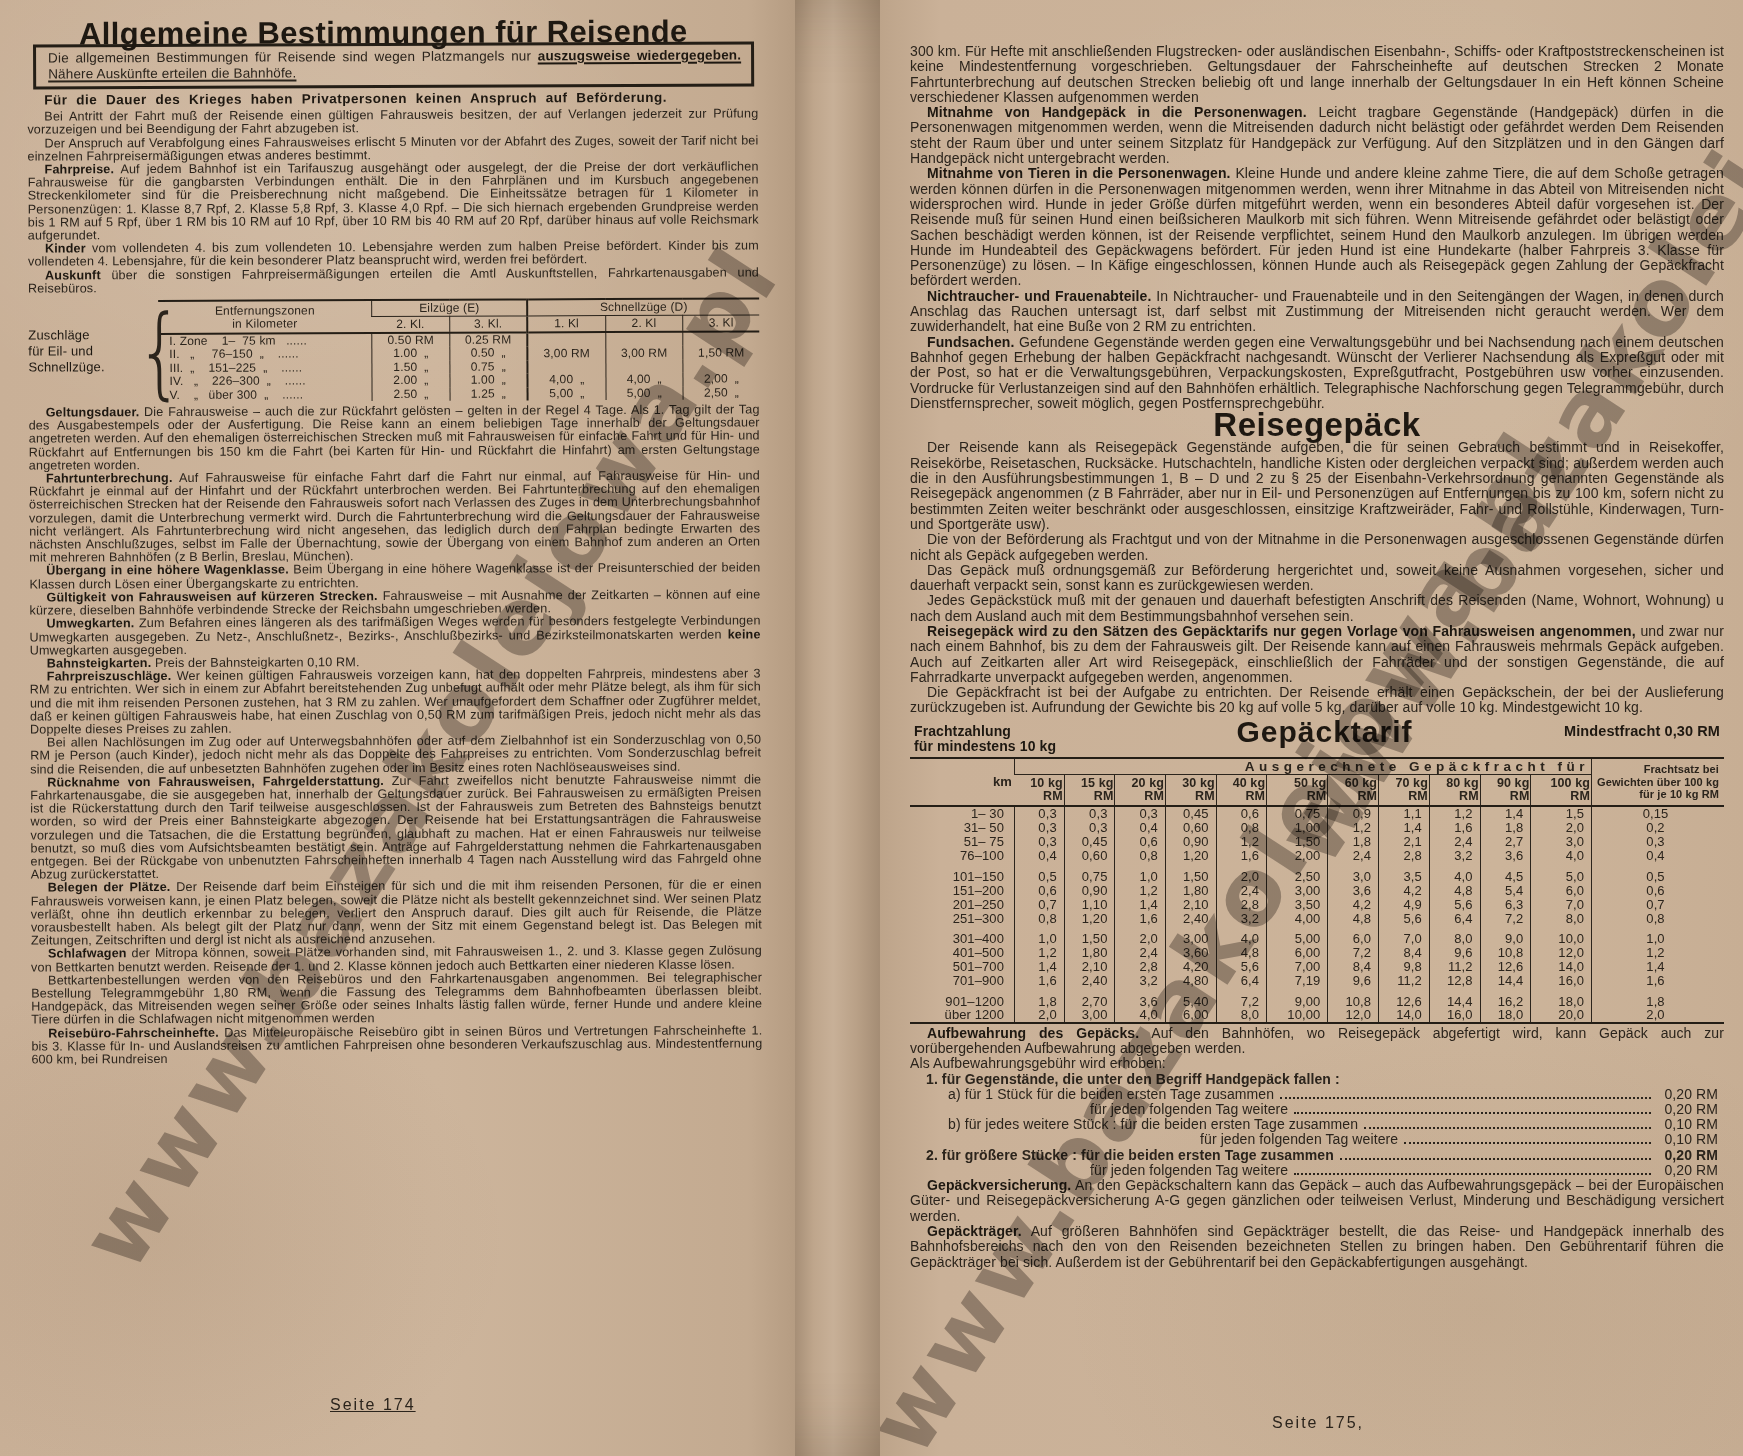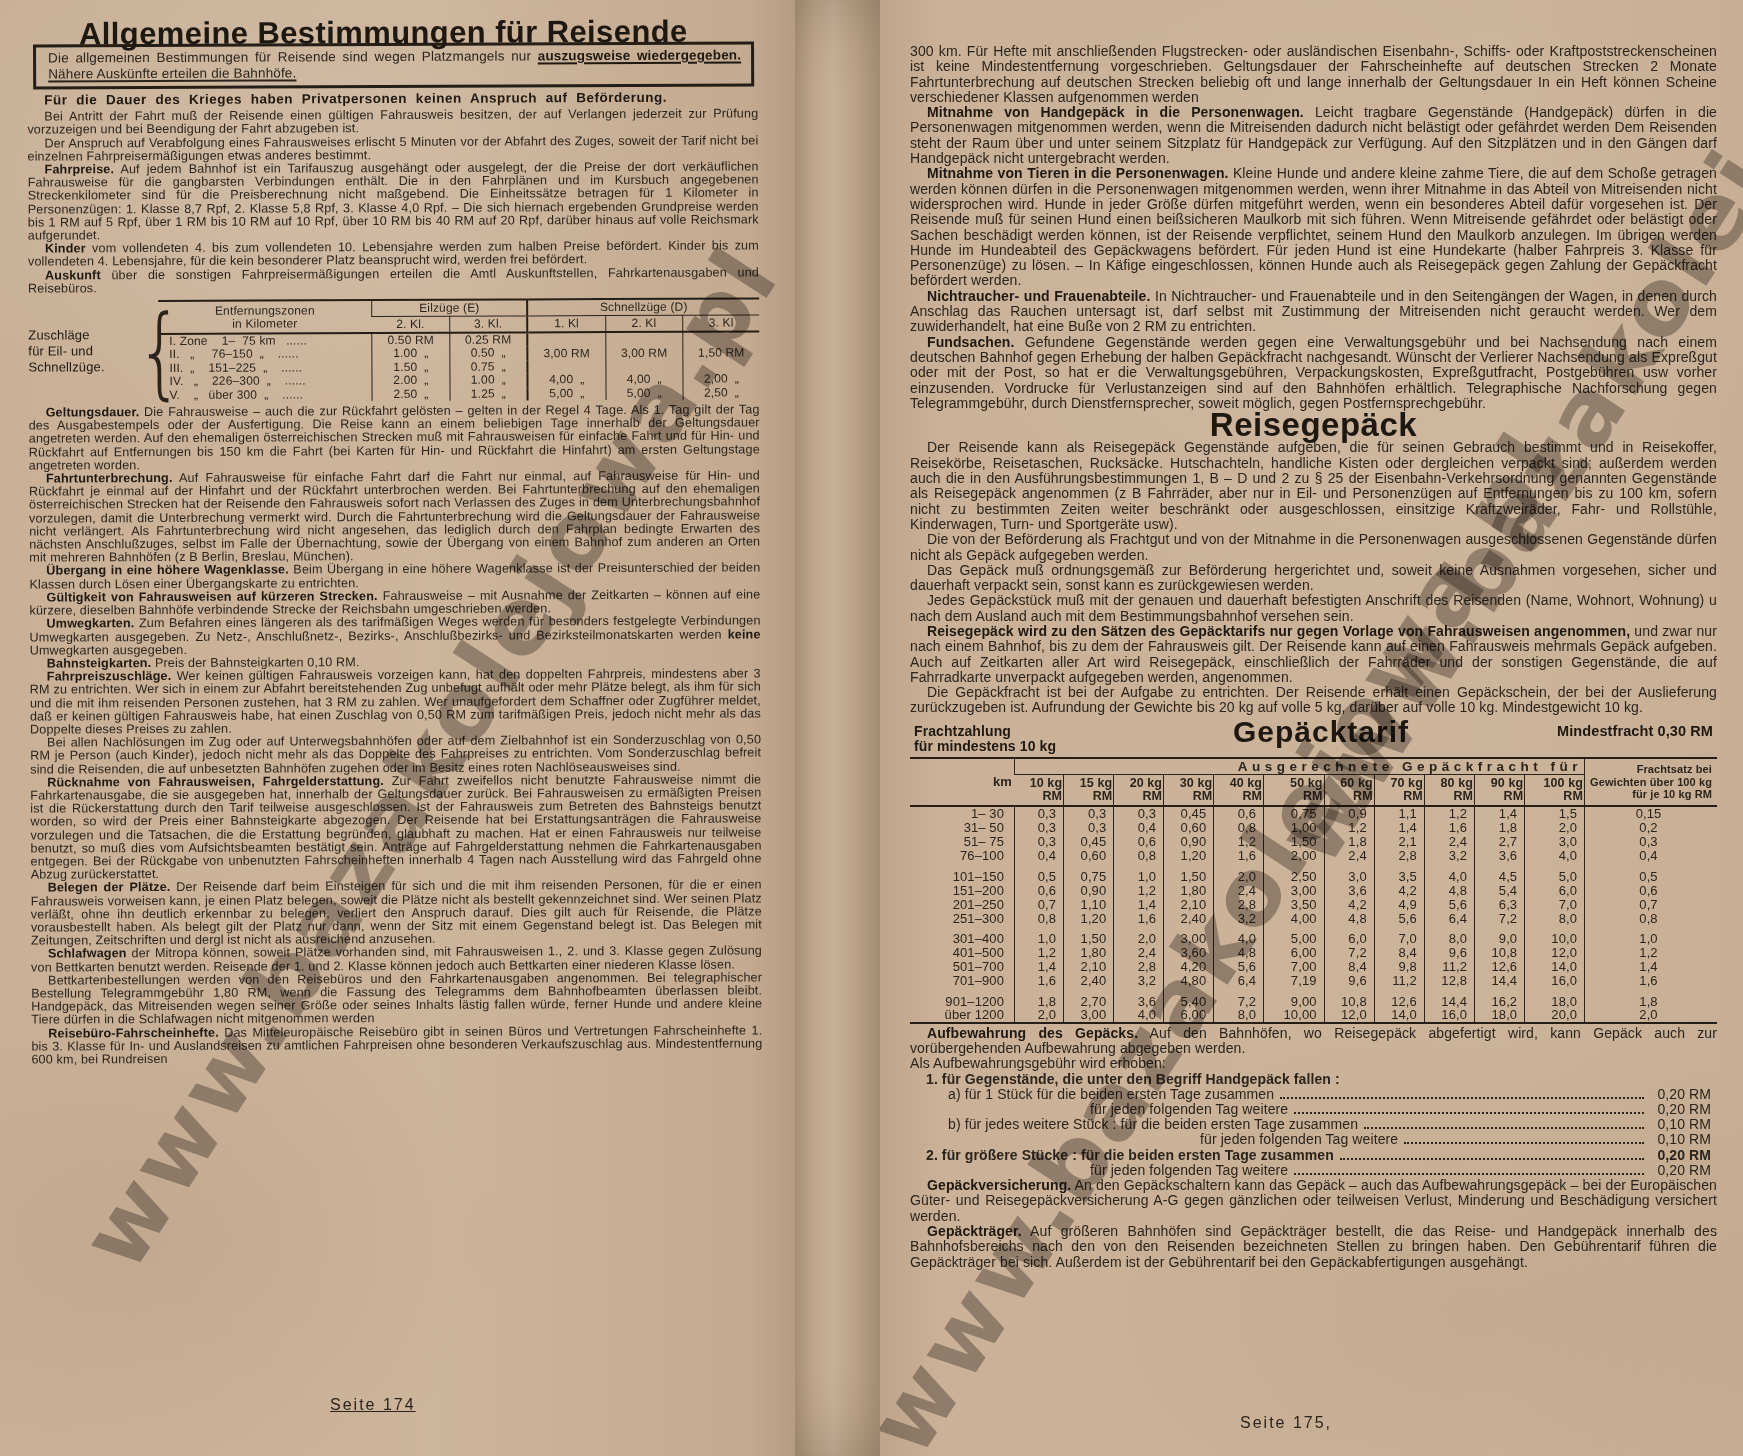--- a/index.html
+++ b/index.html
@@ -23,21 +23,21 @@
       radial-gradient(ellipse 700px 500px at 55% 20%, rgba(255,255,255,.08), transparent 65%),
       radial-gradient(ellipse 600px 420px at 70% 90%, rgba(120,90,60,.10), transparent 70%),
       linear-gradient(90deg,#bda48a,#cab198 7%,#ccb49a 72%,#c7ae94);
   }
   .fold{
     position:absolute;top:0;left:795px;width:85px;height:1456px;
     background:
       linear-gradient(90deg, rgba(90,70,50,.28), rgba(90,70,50,.05) 22%, rgba(255,255,255,.06) 45%, rgba(90,70,50,.10) 72%, rgba(90,70,50,.30));
   }
   .inner-l{position:absolute;top:0;left:0;width:100%;height:100%;padding:26px 34px 0 30px;box-sizing:border-box;transform:rotate(-0.25deg);}
-  .inner-r{position:absolute;top:0;left:0;width:100%;height:100%;padding:44px 26px 0 30px;box-sizing:border-box;}
+  .inner-r{position:absolute;top:0;left:0;width:100%;height:100%;padding:44px 19px 0 30px;box-sizing:border-box;}
 
   
   .title{
     font-size:31px;font-weight:bold;letter-spacing:.4px;margin:0 0 4px 52px;
     color:#1e1811;
   }
   .intro-box{
     border:3px solid #241e16;padding:3px 10px 5px 12px;margin:0 4px 3px 6px;
     font-size:13.5px;line-height:15.5px;
   }
@@ -96,21 +96,21 @@
   .fee-text{white-space:nowrap;}
   .dots{flex:1;border-bottom:2px dotted #2b241c;margin:0 5px 3px 6px;min-width:30px;}
   .amt{width:62px;text-align:right;flex:none;}
   .ind1{padding-left:16px;font-weight:bold;}
   .ind2{padding-left:38px;}
   .ind3{padding-left:180px;}
   .ind4{padding-left:290px;}
 
   .footer{position:absolute;font-size:16px;letter-spacing:2px;color:#2b241c;}
   .footer-l{left:330px;bottom:42px;text-decoration:underline;}
-  .footer-r{left:360px;bottom:24px;margin-top:28px;}
+  .footer-r{left:392px;bottom:24px;margin-top:28px;}
 
   
   .wm{
     position:absolute;font-family:"DejaVu Sans",sans-serif;font-weight:bold;
     white-space:nowrap;letter-spacing:4px;color:rgba(82,75,68,.42);
     mix-blend-mode:multiply;pointer-events:none;transform-origin:left center;
   }
   .wm-l{left:105px;top:1205px;font-size:92px;transform:rotate(-57deg);}
   .wm-r1{left:12px;top:1390px;font-size:92px;transform:rotate(-57deg);}
   .wm-r2{left:420px;top:800px;font-size:92px;transform:rotate(-57deg);}

